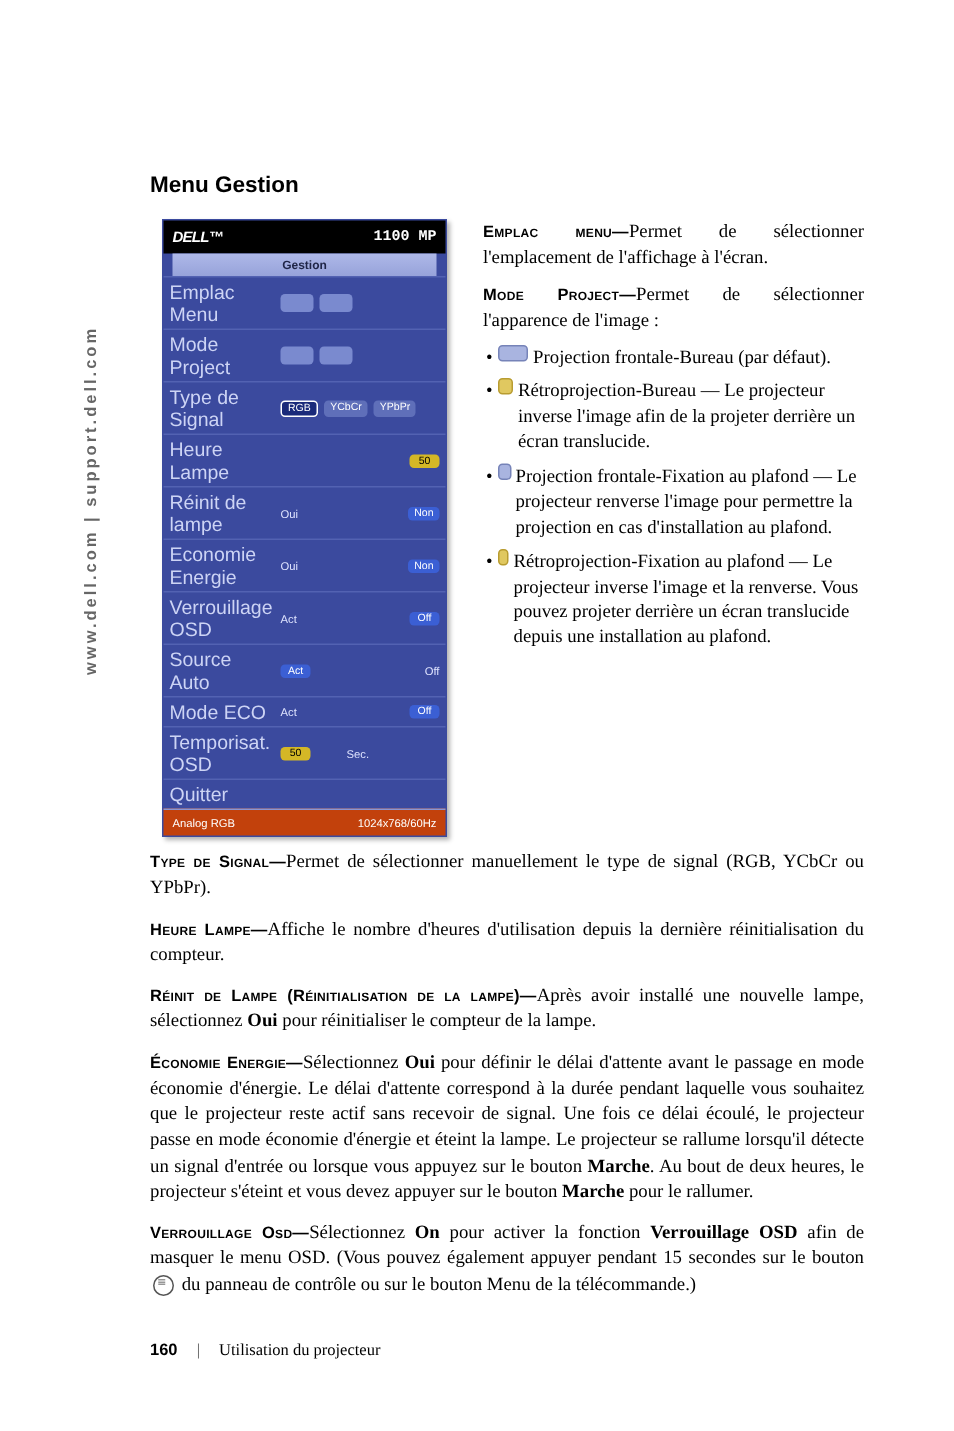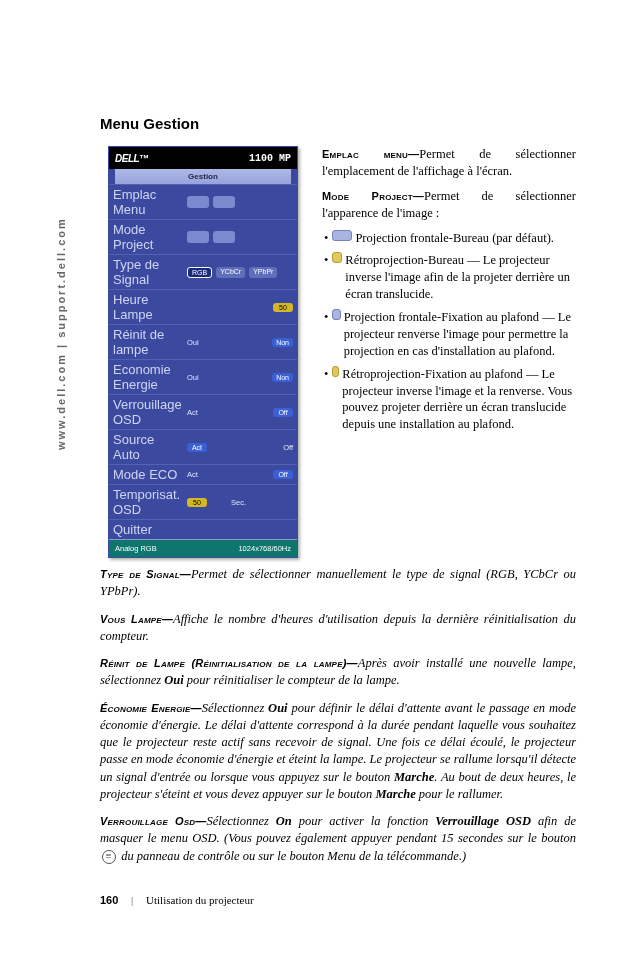--- a/index.html
+++ b/index.html
@@ -94,41 +94,40 @@
     background:#5f6fb9;
   }
   .pill.sel { background:#1a2a7a; border:1px solid #fff; }
   .pill.yellow { background:#d4b726; color:#000; }
   .pill.blue { background:#3b5fd4; }
   .pill.icon { background:#7a8acf; width:22px; height:12px; border-radius:3px; position:relative; }
   .osd-foot {
     display:flex;
     justify-content:space-between;
     padding: 4px 6px;
-    background:#0f766e;
+    background:#c2410c;
     font-size:7.5px;
     color:#fff;
     border-top:1px solid #8a96d3;
   }
   .right-col {
     flex: 1;
     font-size: 12.5px;
     line-height: 1.35;
   }
   .right-col p { margin: 0 0 8px 0; text-align: justify; }
   .bullet-row { display:flex; align-items:flex-start; margin: 0 0 6px 0; }
   .bullet-dot { margin: 0 4px 0 2px; }
   .mini-icon { display:inline-block; width:20px; height:11px; border-radius:3px; margin-right:3px; vertical-align:middle; background:#a9b4e0; border:1px solid #7683b8; position:relative; }
   .mini-icon.flip { background:#e0c860; border-color:#b89c30;}
   .term-label { font-family: Arial, Helvetica, sans-serif; font-weight: bold; font-size: 11px; font-variant: small-caps; letter-spacing: 0.2px;}
   .body-text {
     font-size: 12.5px;
     line-height: 1.38;
     text-align: justify;
-    font-style: italic;
   }
   .body-text p { margin: 0 0 10px 0; }
   .footer {
     position: absolute;
     bottom: 48px;
     left: 100px;
     font-size: 11px;
   }
   .footer .pnum { font-family: Arial, Helvetica, sans-serif; font-weight: bold; }
   .footer .sep { margin: 0 10px; color:#555; }
@@ -266,21 +265,21 @@
       <div class="bullet-row">
           <span class="bullet-dot">•</span>
           <span class="mini-icon flip"></span>
           <span>Rétroprojection-Fixation au plafond — Le projecteur inverse l'image et la renverse. Vous pouvez projeter derrière un écran translucide depuis une installation au plafond.</span>
         </div>
     </div>
   </div>
 
   <div class="body-text">
     <p><span class="term-label">Type de Signal—</span><span>Permet de sélectionner manuellement le type de signal (RGB, YCbCr ou YPbPr).</span></p>
-    <p><span class="term-label">Vous Lampe—</span><span>Affiche le nombre d'heures d'utilisation depuis la dernière réinitialisation du compteur.</span></p>
+    <p><span class="term-label">Heure Lampe—</span><span>Affiche le nombre d'heures d'utilisation depuis la dernière réinitialisation du compteur.</span></p>
     <p><span class="term-label">Réinit de Lampe (Réinitialisation de la lampe)—</span><span>Après avoir installé une nouvelle lampe, sélectionnez </span><strong>Oui</strong><span> pour réinitialiser le compteur de la lampe.</span></p>
     <p><span class="term-label">Économie Energie—</span><span>Sélectionnez </span><strong>Oui</strong><span> pour définir le délai d'attente avant le passage en mode économie d'énergie. Le délai d'attente correspond à la durée pendant laquelle vous souhaitez que le projecteur reste actif sans recevoir de signal. Une fois ce délai écoulé, le projecteur passe en mode économie d'énergie et éteint la lampe. Le projecteur se rallume lorsqu'il détecte un signal d'entrée ou lorsque vous appuyez sur le bouton </span><strong>Marche</strong><span>. Au bout de deux heures, le projecteur s'éteint et vous devez appuyer sur le bouton </span><strong>Marche</strong><span> pour le rallumer.</span></p>
     <p><span class="term-label">Verrouillage Osd—</span><span>Sélectionnez </span><strong>On</strong><span> pour activer la fonction </span><strong>Verrouillage OSD</strong><span> afin de masquer le menu OSD. (Vous pouvez également appuyer pendant 15 secondes sur le bouton </span><span class="inline-btn"></span><span> du panneau de contrôle ou sur le bouton Menu de la télécommande.)</span></p>
   </div>
 
   <div class="footer">
     <span class="pnum">160</span>
     <span class="sep">|</span>
     <span>Utilisation du projecteur</span>
   </div>

